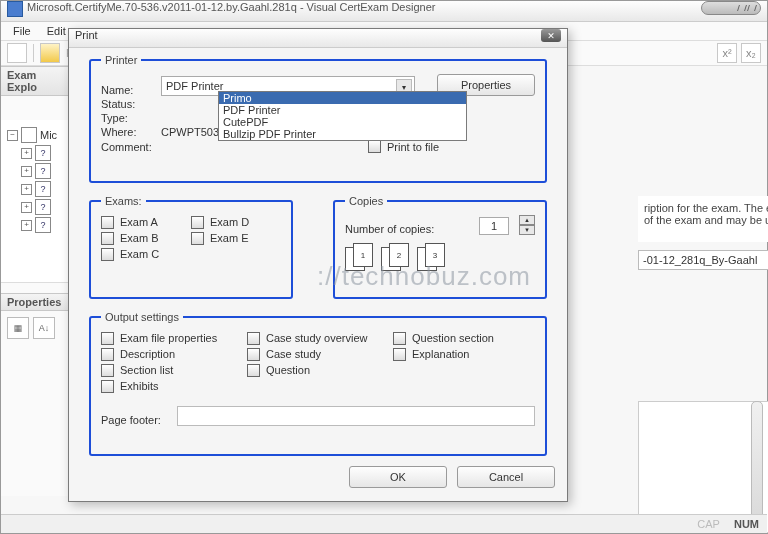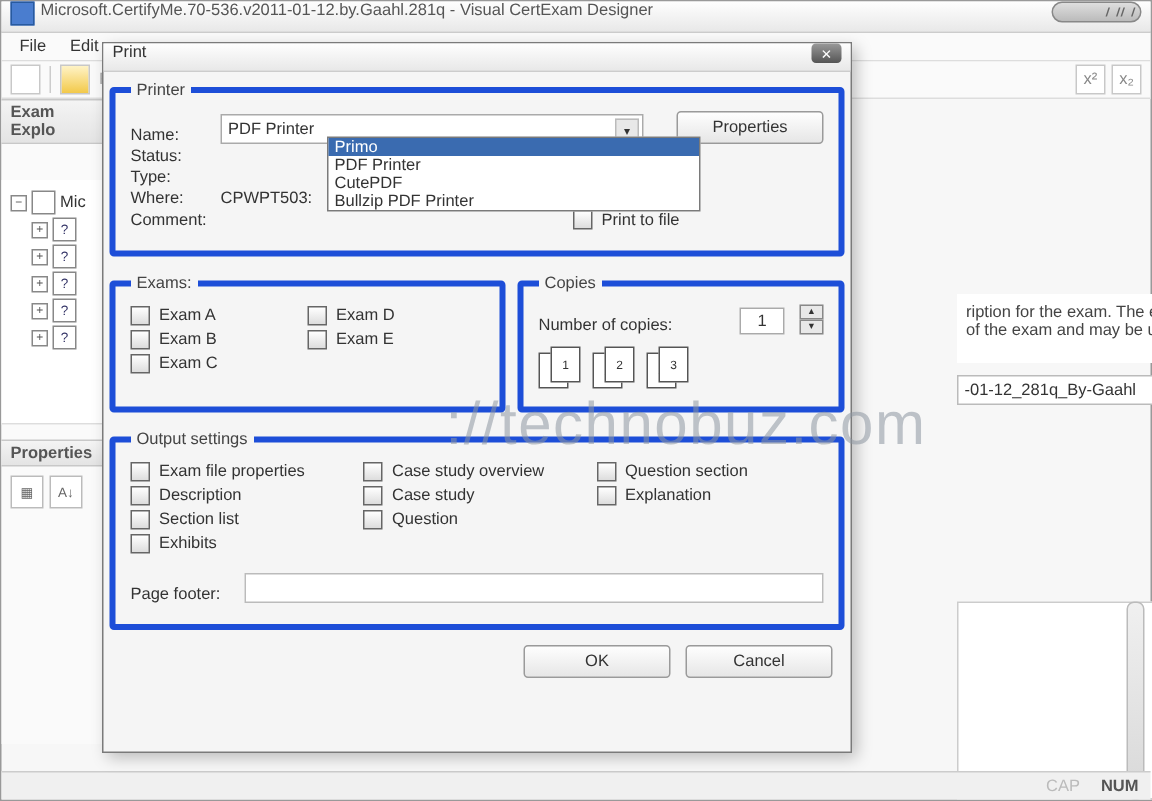--- a/index.html
+++ b/index.html
@@ -26,21 +26,21 @@
 .tree .ico{width:14px;height:14px;border:1px solid #888;background:#fff;font-size:9px;display:flex;align-items:center;justify-content:center;color:#336}
 .props{padding:6px;display:flex;gap:4px}
 .props .pbtn{width:20px;height:20px;border:1px solid #bbb;background:#fff;display:flex;align-items:center;justify-content:center;color:#666;font-size:9px}
 .statusbar{position:absolute;bottom:0;left:0;right:0;height:18px;border-top:1px solid #ccc;background:#f0f0f0;display:flex;align-items:center;justify-content:flex-end;padding:0 8px;gap:14px;color:#555}
 
 
 .dialog{position:absolute;left:67px;top:27px;width:498px;height:472px;background:#f5f5f5;border:1px solid #7a7a7a;box-shadow:3px 3px 10px rgba(0,0,0,.25)}
 .dialog .dtitle{height:18px;background:linear-gradient(#fefefe,#e8e8e8);display:flex;padding:0 6px;border-bottom:1px solid #ccc}
 .dialog .dtitle span:first-child{flex:1}
 .dialog .dclose{width:20px;height:13px;background:linear-gradient(#999,#555);border-radius:3px;color:#fff;display:flex;align-items:center;justify-content:center;font-size:9px}
-fieldset{border:4px solid #1d4ed8;border-radius:3px;margin:6px 4px;padding:6px 10px 12px}
+fieldset{border:2px solid #1d4ed8;border-radius:3px;margin:6px 20px;padding:6px 10px 26px}
 legend{color:#444;padding:0 4px}
 .frow{display:flex;align-items:flex-end;margin:2px 0;gap:6px}
 .frow .flabel{width:54px}
 .select{flex:1;height:18px;border:1px solid #aaa;background:#fff;position:relative;padding:0 4px;display:flex;align-items:center}
 .select .arrow{position:absolute;right:2px;top:2px;width:14px;height:14px;background:#e8e8e8;border:1px solid #bbb;display:flex;align-items:center;justify-content:center;font-size:8px}
 .dropdown{position:absolute;left:149px;top:62px;width:247px;border:1px solid #7a7a7a;background:#fff;z-index:5}
 .dropdown .opt{padding:0 4px}
 .dropdown .opt.sel{background:#3a6bb0;color:#fff}
 .btn{height:20px;min-width:76px;border:1px solid #9a9a9a;border-radius:3px;background:linear-gradient(#fefefe,#e6e6e6);display:inline-flex;align-items:center;justify-content:center;padding:0 10px}
 .chk{width:11px;height:11px;border:1px solid #666;background:linear-gradient(#fff,#ddd);display:inline-block;flex-shrink:0}
@@ -59,21 +59,21 @@
 .tinput{flex:1;height:18px;border:1px solid #bbb;background:#fff}
 .btnrow{display:flex;justify-content:flex-end;gap:10px;padding:4px 12px}
 
 
 .rightfrag{position:absolute;left:568px;top:130px;width:190px}
 .rightfrag .desc{font-size:11px;color:#444;padding:6px 6px 0 6px;background:#fff;height:40px}
 .rightfrag .efield{margin:8px 0 0 0;height:18px;border:1px solid #bbb;background:#fff;padding:0 4px;display:flex;align-items:center;width:170px}
 .rightpane{position:absolute;left:568px;top:335px;width:180px;height:130px;border:1px solid #ccc;background:#fff}
 .scrollbar{position:absolute;right:4px;top:335px;width:10px;height:130px;border:1px solid #bbb;border-radius:5px;background:linear-gradient(#f0f0f0,#d8d8d8)}
 
-.watermark{position:absolute;left:296px;top:260px;font-size:40px;font-weight:300;color:rgba(140,150,160,.55);letter-spacing:1px;pointer-events:none;font-family:Arial}
+.watermark{position:absolute;left:316px;top:260px;font-size:26px;font-weight:300;color:rgba(140,150,160,.55);letter-spacing:1px;pointer-events:none;font-family:Arial}
 </style>
 </head>
 <body>
 
 <div class="window">
   <div class="titlebar">
     <div class="appicon"></div>
     <div class="title">Microsoft.CertifyMe.70-536.v2011-01-12.by.Gaahl.281q - Visual CertExam Designer</div>
     <div class="ctrls">
         <span></span>

